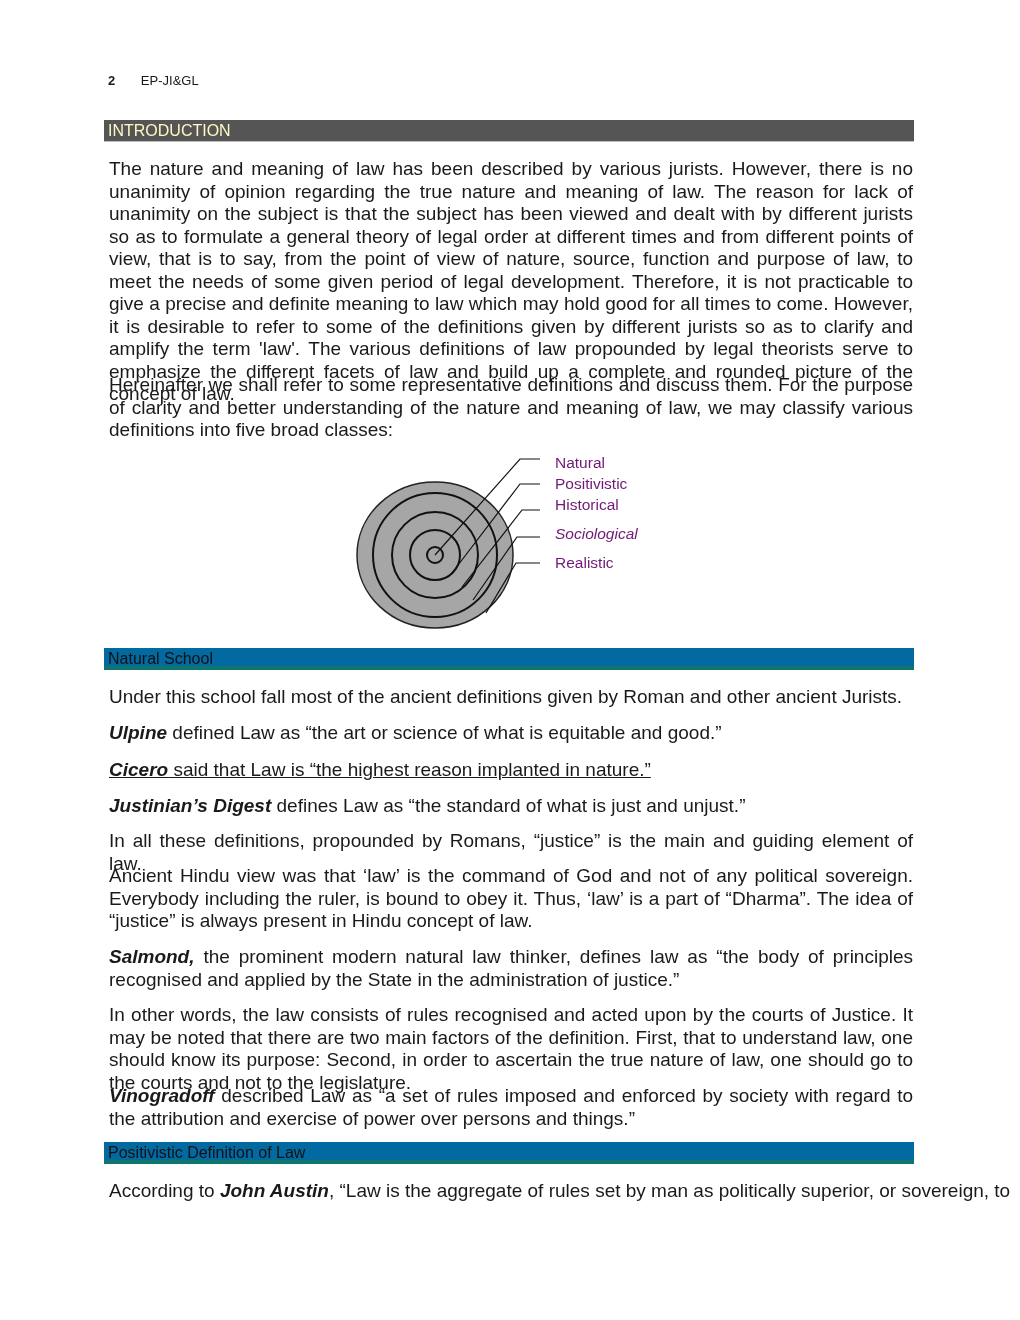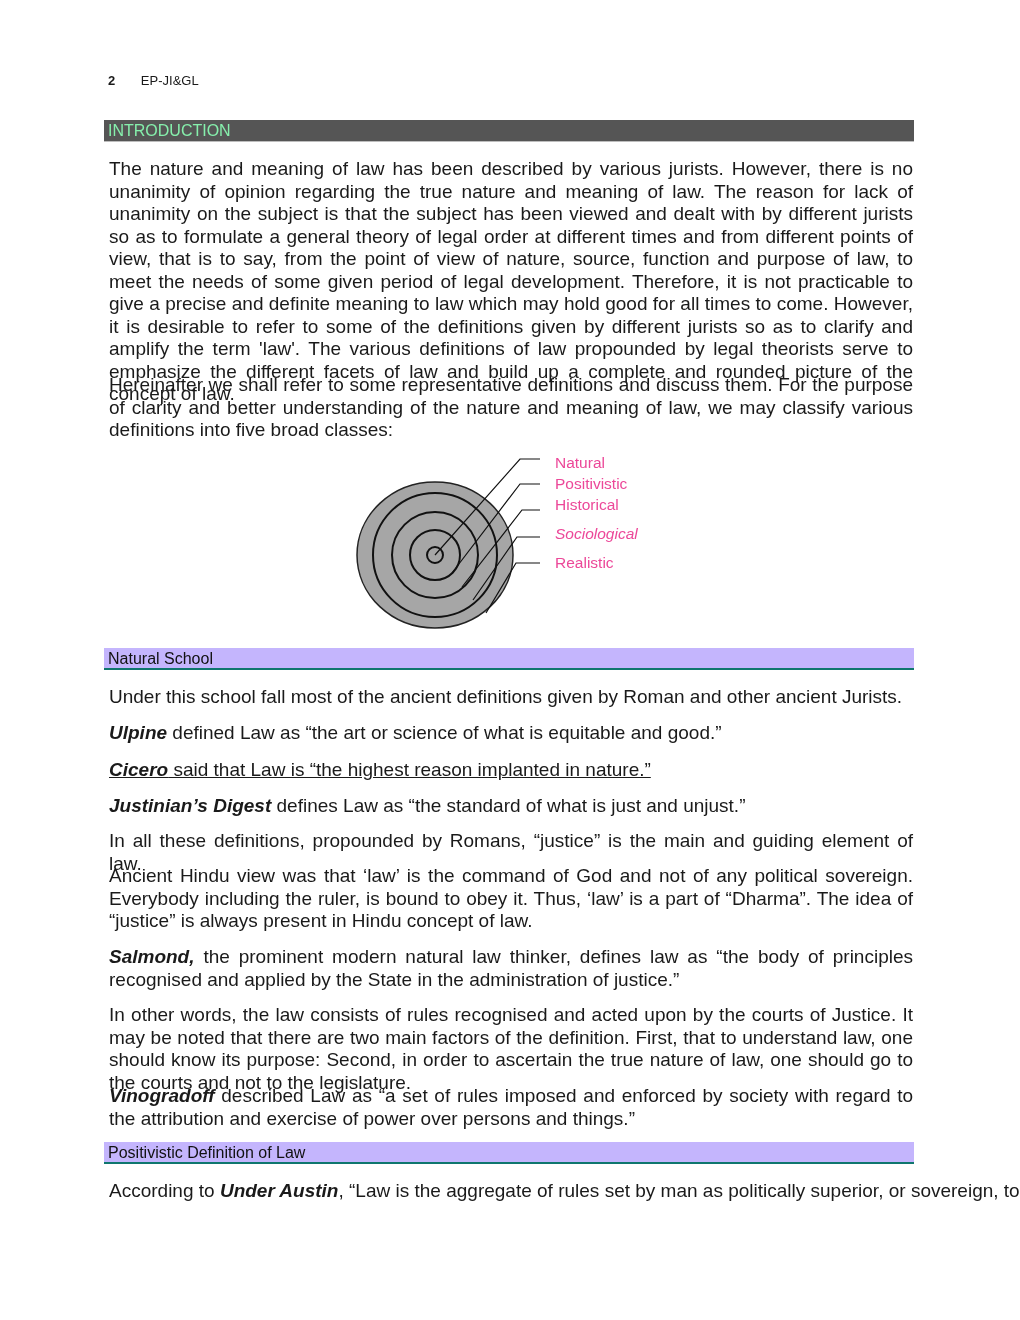--- a/index.html
+++ b/index.html
@@ -2,27 +2,27 @@
 <html><head>
 <meta charset="utf-8">
 <style>
   html, body { margin: 0; padding: 0; background: #ffffff; }
   body { width: 1020px; height: 1320px; position: relative; overflow: hidden;
          font-family: "Liberation Sans", sans-serif; color: #1a1a1a; }
   .page-header { position: absolute; left: 108px; top: 73px; font-size: 13px; }
   .page-header .num { font-weight: bold; margin-right: 22px; }
   .bar { position: absolute; left: 104px; width: 810px; height: 22px; box-sizing: border-box;
          padding-left: 4px; font-size: 16px; line-height: 22px; }
-  .bar.dark { background: #555555; color: #86efac; border-bottom: 1px solid #bdbdbd; }
-  .bar.light { background: #c4b5fd; color: #111111; border-bottom: 2px solid #0f766e; }
+  .bar.dark { background: #555555; color: #fef9c3; border-bottom: 1px solid #bdbdbd; }
+  .bar.light { background: #0369a1; color: #111111; border-bottom: 4px solid #0f766e; }
   .para { position: absolute; left: 108px; width: 804px; font-size: 19px; line-height: 22.5px;
           text-align: justify; margin: 1px; }
   .para b i, .para .name { font-weight: bold; font-style: italic; }
   .diagram { position: absolute; left: 340px; top: 445px; width: 340px; height: 190px; }
-  .diagram .label { position: absolute; left: 215px; font-size: 15.5px; color: #ec4899; }
+  .diagram .label { position: absolute; left: 215px; font-size: 15.5px; color: #701a75; }
 </style>
 </head>
 <body>
 
 <div class="page-header">
   <span class="num">2</span>
   <span>EP-JI&amp;GL</span>
 </div>
 
 <div class="bar dark" style="top:120px;">INTRODUCTION</div>
@@ -66,13 +66,13 @@
 <p class="para" style="top:864px;">Ancient Hindu view was that ‘law’ is the command of God and not of any political sovereign. Everybody including the ruler, is bound to obey it. Thus, ‘law’ is a part of “Dharma”. The idea of “justice” is always present in Hindu concept of law.</p>
 
 <p class="para" style="top:945px;"><span class="name">Salmond,</span><span> the prominent modern natural law thinker, defines law as “the body of principles recognised and applied by the State in the administration of justice.”</span></p>
 
 <p class="para" style="top:1003px;">In other words, the law consists of rules recognised and acted upon by the courts of Justice. It may be noted that there are two main factors of the definition. First, that to understand law, one should know its purpose: Second, in order to ascertain the true nature of law, one should go to the courts and not to the legislature.</p>
 
 <p class="para" style="top:1084px;"><span class="name">Vinogradoff</span><span> described Law as “a set of rules imposed and enforced by society with regard to the attribution and exercise of power over persons and things.”</span></p>
 
 <div class="bar light" style="top:1142px;">Positivistic Definition of Law</div>
 
-<p class="para" style="top:1179px; text-align:left; white-space:nowrap;"><span>According to </span><span class="name">Under Austin</span><span>, “Law is the aggregate of rules set by man as politically superior, or sovereign, to</span></p>
+<p class="para" style="top:1179px; text-align:left; white-space:nowrap;"><span>According to </span><span class="name">John Austin</span><span>, “Law is the aggregate of rules set by man as politically superior, or sovereign, to</span></p>
 
 </body></html>

